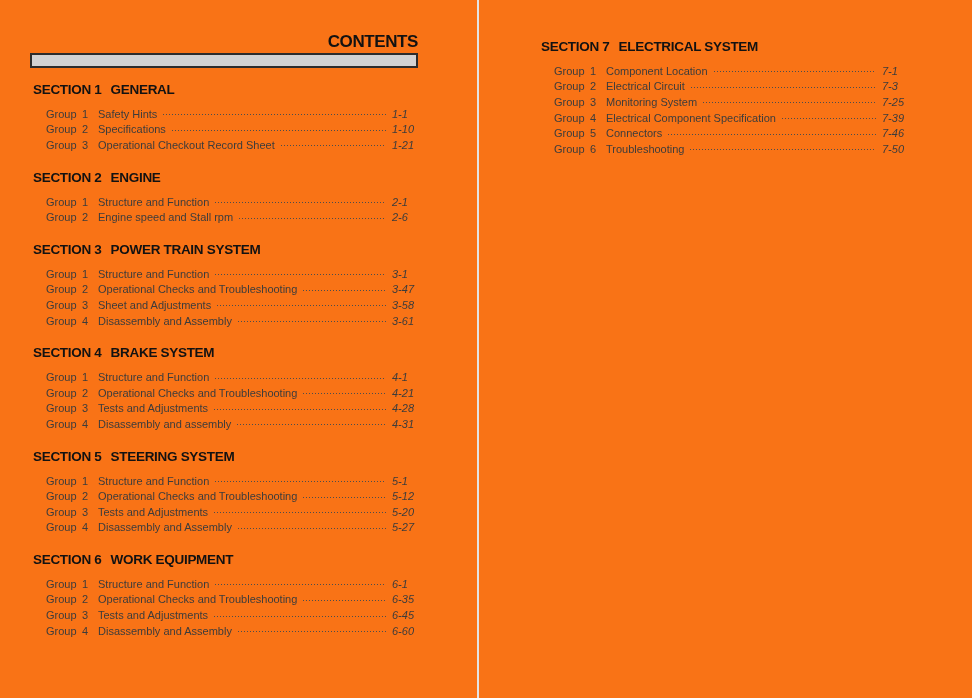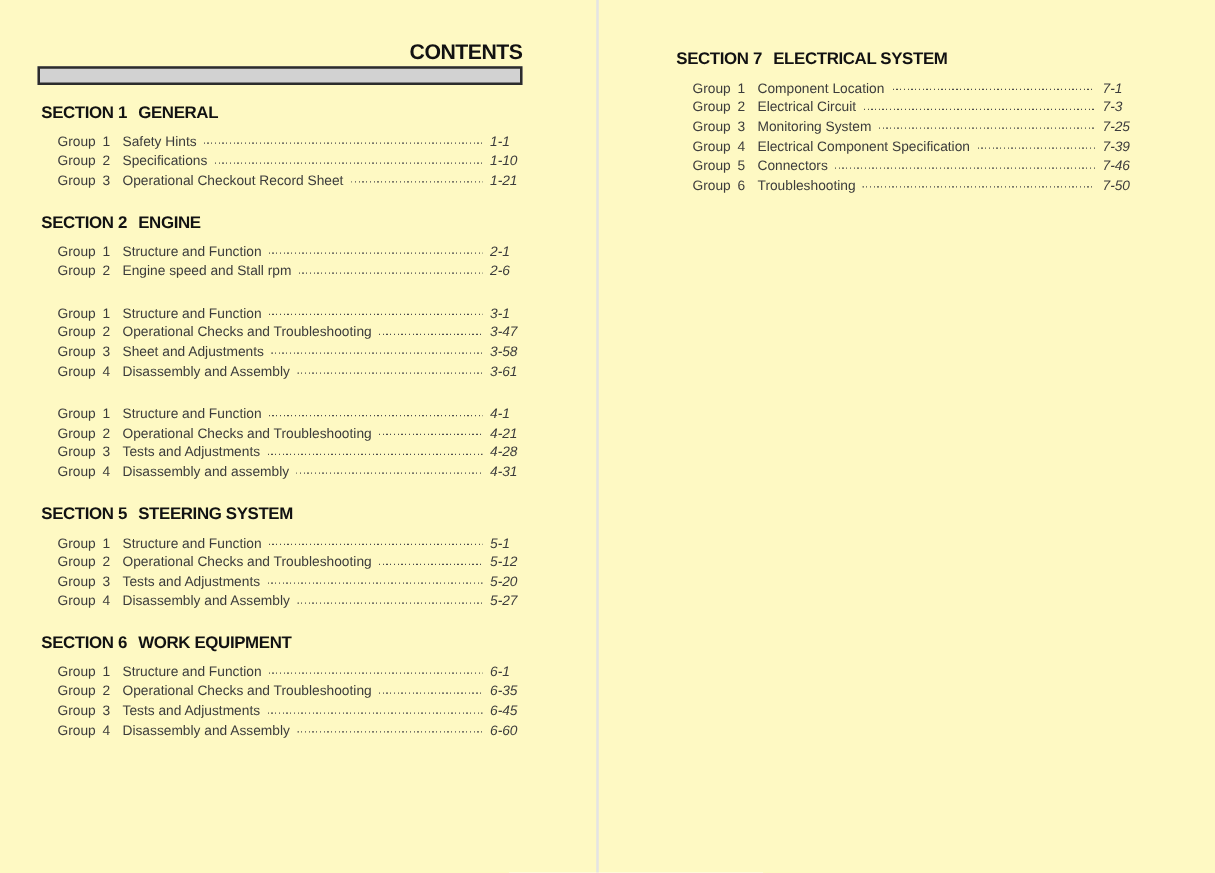--- a/index.html
+++ b/index.html
@@ -9,21 +9,21 @@
     --bar-fill:#d2d2d2;
     --bar-border:#2c2c2c;
     --divider:#e4e4e4;
   }
   html,body{margin:0;padding:0;background:#ffffff;}
   body{
     width:972px;height:698px;overflow:hidden;
     font-family:"Liberation Sans", sans-serif;
     -webkit-font-smoothing:antialiased;
   }
-  .page{position:relative;width:972px;height:698px;background:#fef9c3;}
+  .page{position:relative;width:972px;height:698px;background:#f97316;}
   .divider{position:absolute;left:477px;top:0;width:2px;height:698px;background:var(--divider);}
   .col{position:absolute;top:0;}
   .col-left{left:30px;width:388px;}
   .col-right{left:538px;width:370px;}
 
   .contents-title{
     margin-top:34px;
     text-align:right;
     font-size:17px;font-weight:700;
     letter-spacing:-0.4px;
@@ -124,20 +124,21 @@
     <span class="g-word">Group</span>
     <span class="g-no">2</span>
     <span class="g-title">Engine speed and Stall rpm</span>
     <span class="leader"></span>
     <span class="g-page">2-6</span>
   </div>
 </div>
   </div>
 
   <div class="section">
+    <div class="sec-header"><span class="sec-name">SECTION 3</span><span class="sec-title">POWER TRAIN SYSTEM</span></div>
     <div class="rows">
   <div class="row">
     <span class="g-word">Group</span>
     <span class="g-no">1</span>
     <span class="g-title">Structure and Function</span>
     <span class="leader"></span>
     <span class="g-page">3-1</span>
   </div>
 
   <div class="row">
@@ -160,20 +161,21 @@
     <span class="g-word">Group</span>
     <span class="g-no">4</span>
     <span class="g-title">Disassembly and Assembly</span>
     <span class="leader"></span>
     <span class="g-page">3-61</span>
   </div>
 </div>
   </div>
 
   <div class="section">
+    <div class="sec-header"><span class="sec-name">SECTION 4</span><span class="sec-title">BRAKE SYSTEM</span></div>
     <div class="rows">
   <div class="row">
     <span class="g-word">Group</span>
     <span class="g-no">1</span>
     <span class="g-title">Structure and Function</span>
     <span class="leader"></span>
     <span class="g-page">4-1</span>
   </div>
 
   <div class="row">

